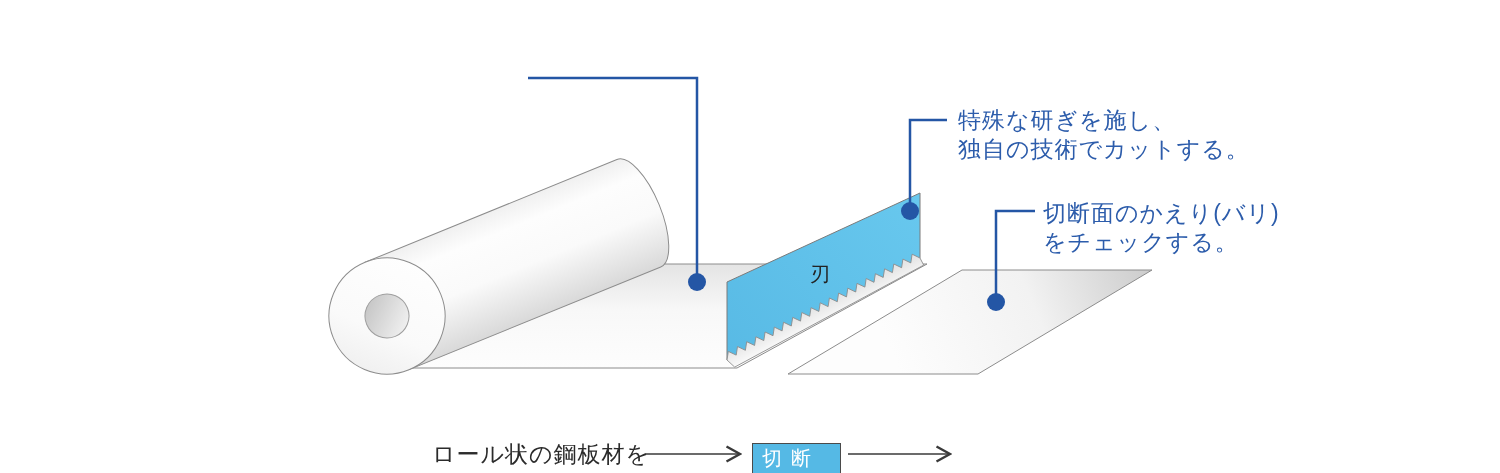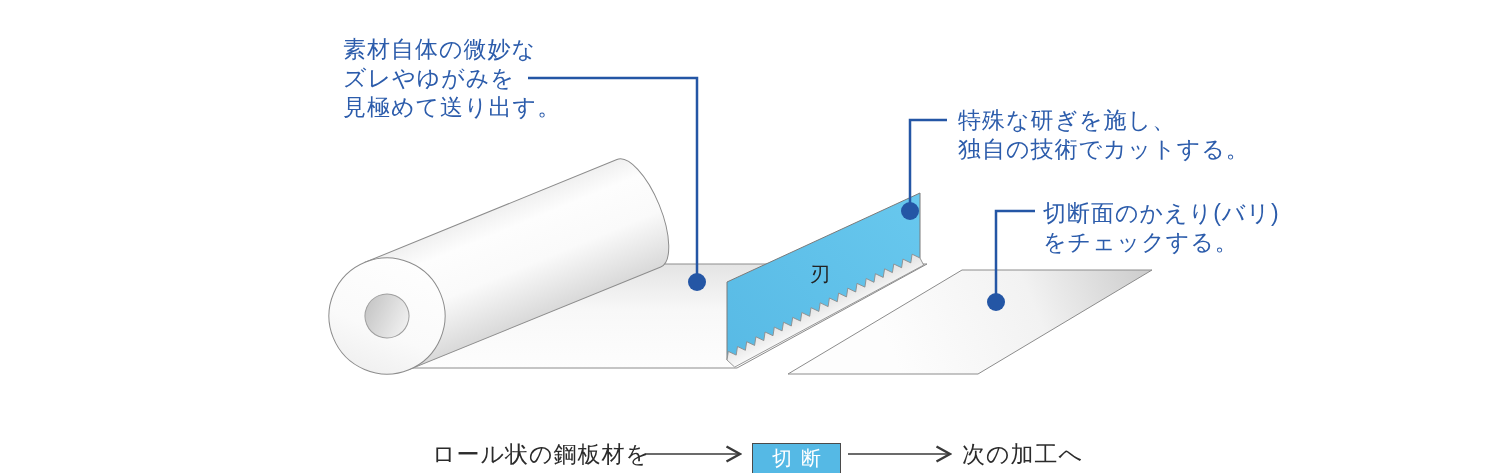--- a/index.html
+++ b/index.html
@@ -21,21 +21,21 @@
   }
   .flow-text{
     position:absolute;top:439px;font-size:23px;line-height:30px;color:#2b2b2b;
     letter-spacing:1px;white-space:nowrap;
   }
   .flow-source{left:432px;text-align:center;}
   .flow-next{left:962px;}
   .process-box{
     position:absolute;left:752px;top:443px;width:87px;height:29px;
     background:#55b9e5;border:1px solid #4a4a4a;
-    display:flex;align-items:center;justify-content:center;
+    display:flex;align-items:center;
     color:#ffffff;font-size:20px;letter-spacing:9px;text-indent:9px;
   }
 </style>
 </head>
 <body>
 
 <div class="stage">
 
   <svg width="1500" height="473" viewBox="0 0 1500 473">
     <defs>
@@ -95,37 +95,31 @@
     <polyline points="947,120 910,120 910,211" fill="none" stroke-width="2.5" stroke="#2456a5"></polyline>
     <polyline points="1035,211 996,211 996,302" fill="none" stroke-width="2.5" stroke="#2456a5"></polyline>
     <circle cx="697" cy="282" r="9" fill="#2456a5"></circle>
     <circle cx="910" cy="211" r="9" fill="#2456a5"></circle>
     <circle cx="996" cy="302" r="9" fill="#2456a5"></circle>
 
     <line x1="645" y1="454" x2="740" y2="454" stroke="#3a3a3a" stroke-width="1.5" marker-end="url(#arrowhead)"></line>
     <line x1="848" y1="454" x2="950" y2="454" stroke="#3a3a3a" stroke-width="1.5" marker-end="url(#arrowhead)"></line>
   </svg>
 
-  <div class="ann ann-1">
-    <div>素材自体の微妙な</div>
-    <div>ズレやゆがみを</div>
-    <div>見極めて送り出す。</div>
-  </div>
 
   <div class="ann ann-3">
     <div>切断面のかえり(バリ)</div>
     <div>をチェックする。</div>
   </div>
 
   <div class="ann ann-2">
     <div>特殊な研ぎを施し、</div>
     <div>独自の技術でカットする。</div>
   </div>
 
   <div class="blade-label">刃</div>
 
   <div class="flow-text flow-source">ロール状の鋼板材を</div>
   <div class="process-box">
     <span>切断</span>
   </div>
-  <div class="flow-text flow-next">次の加工へ</div>
 
 </div>
 
 </body></html>

